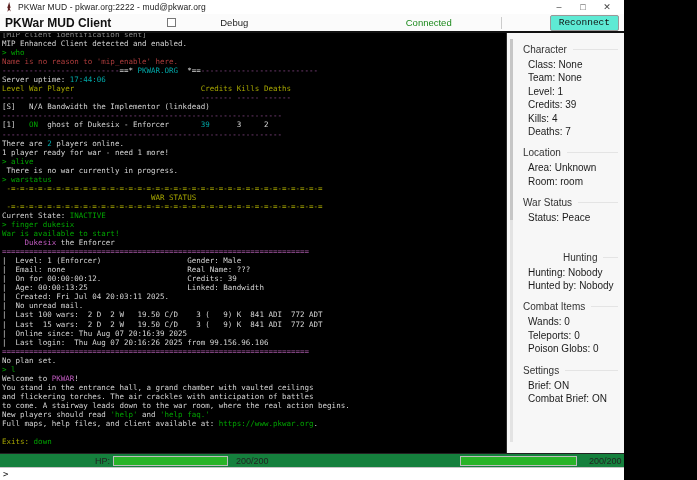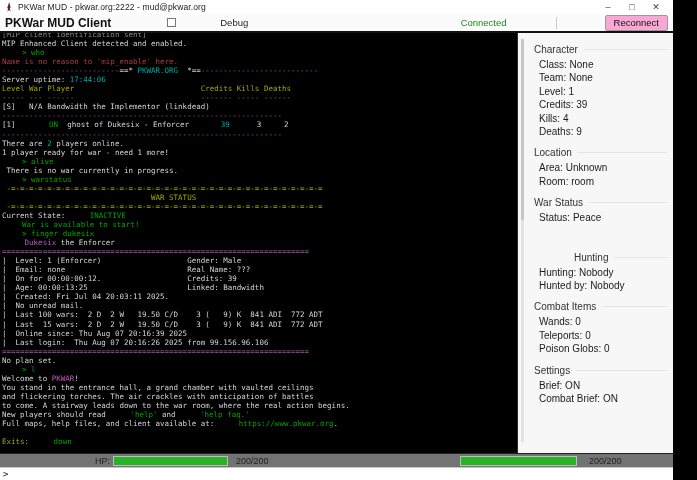--- a/index.html
+++ b/index.html
@@ -1,54 +1,54 @@
 <!DOCTYPE html>
 <html style="--connected_green: #1c8a1c; --bar_green: #28b428; --t_white: #d4d4d4; --t_green: #00a400; --t_red: #ad3c3c; --t_magenta: #a055a0; --t_cyan: #00a8a8; --t_yellow: #a8a800; --t_dim: #8a8a8a; --t_pink: #c05ac0;"><head>
 <meta charset="utf-8">
 <style>
   * { margin:0; padding:0; box-sizing:border-box; }
   html,body { width:697px; height:480px; overflow:hidden; background:#000; }
-  .window { width:673px; height:480px; position:relative; font-family:"Liberation Sans",sans-serif; background:#fff; display:flex; flex-direction:column;justify-content:center; }
+  .window { width:624px; height:480px; position:relative; font-family:"Liberation Sans",sans-serif; background:#fff; display:flex; flex-direction:column;justify-content:center; }
 
   
   .titlebar { height:14px; background:#fff; display:flex; align-items:center; padding:0 5px; font-size:8.5px; color:#222; flex:0 0 auto; }
   .app-icon { margin-right:5px; display:inline-flex; }
   .title-text { letter-spacing:.1px; }
   .win-controls { margin-left:auto; display:flex; }
   .win-controls span { width:24px; text-align:center; font-size:9px; color:#444; cursor:default; line-height:13px; }
 
   
   .toolbar { height:19px; background:#fbfbfb; border-bottom:2px solid #111; display:flex; align-items:center; padding:0 5px; flex:0 0 auto;gap:40px; }
   .app-title { font-weight:bold; font-size:12px; color:#111; margin-right:16px; }
   .checkbox { width:9px; height:9px; border:1px solid #777; background:#fff; display:inline-block; margin-right:4px; }
   .debug-label { font-size:9.5px; color:#222; }
   .spacer { flex:1; }
   .connected { font-size:9.5px; color:var(--connected_green); margin-right:9px; }
   .vsep { width:1px; height:12px; background:#ccc; margin-right:8px; }
-  .reconnect { font-size:9.5px; font-family:Liberation Sans, sans-serif; background:#f9a8d4; border:1px solid #999; border-radius:2px; padding:1px 8px 2px; color:#111; }
+  .reconnect { font-size:9.5px; font-family:Liberation Mono, monospace; background:#5eead4; border:1px solid #999; border-radius:2px; padding:1px 8px 2px; color:#111; }
 
   
-  .main { flex:1 1 auto; display:flex; background:#000; overflow:hidden;gap:11px; }
+  .main { flex:1 1 auto; display:flex; background:#000; overflow:hidden; }
   .terminal { width:506px; flex:0 0 506px; overflow:hidden; padding-left:2px; font-family:"DejaVu Sans Mono",monospace; font-size:7.5px; line-height:9.05px; margin-top:-3px; }
   .tl { white-space:pre; }
-  .s-w { color:var(--t_white); } .s-g { color:var(--t_green);margin-left:20px; } .s-r { color:var(--t_red); }
+  .s-w { color:var(--t_white); } .s-g { color:var(--t_green); } .s-r { color:var(--t_red); }
   .s-m { color:var(--t_magenta); } .s-c { color:var(--t_cyan); } .s-y { color:var(--t_yellow); }
   .s-d { color:var(--t_dim); } .s-p { color:var(--t_pink); }
 
   .sidebar { flex:1; background:#f7f7f7; border-left:1px solid #2a2a2a; position:relative; overflow:hidden; }
   .sb-scroll { position:absolute; left:3px; top:6px; width:3px; height:96%; background:#e3e3e3; }
   .sb-scroll .thumb { width:3px; height:45%; background:#c6c6c6; }
   .sb-sections { position:absolute; left:8px; right:4px; top:2px; }
   .sec-h { display:flex; align-items:center; gap:6px; margin:9px 2px 3px 8px; font-size:10px; color:#333; }
   .sec-h::after { content:""; flex:1; height:1px; background:#e4e4e4; }
   .sec-h.gap { margin-top:27px;padding-left:40px; }
   .sec-i { margin-left:13px; font-size:10px; color:#1b1b1b; line-height:13.4px; }
 
   
-  .statusbar { height:14px; flex:0 0 auto; background:#737373; border-top:1px solid #222; position:relative; font-size:9px; color:#222; }
+  .statusbar { height:14px; flex:0 0 auto; background:#15803d; border-top:1px solid #222; position:relative; font-size:9px; color:#222; }
   .bar-label { position:absolute; top:2px; }
   .bar { position:absolute; top:1.5px; height:10px; background:#e9e9e9; border:1px solid #bdbdbd; }
   .bar-fill { display:block; height:100%; background:var(--bar_green); }
   .bar-value { position:absolute; top:2px; }
   .hp-label { left:95px; } .hp-bar { left:113px; width:115px; } .hp-value { left:236px; }
   .sp-label { left:460px;font-style:italic; } .sp-bar { left:460px; width:117px; } .sp-value { left:589px; }
 
   
   .inputline { height:13px; flex:0 0 auto; background:#fff; border-top:1px solid #c5c5c5; font-family:"DejaVu Sans Mono",monospace; font-size:9px; color:#111; padding:1px 0 0 3px; line-height:11px; }
 </style>
@@ -97,22 +97,22 @@
         <div class="tl"><span class="s-m">--------------------------------------------------------------</span></div>
         <div class="tl"><span class="s-w">There are </span><span class="s-c">2</span><span class="s-w"> players online.</span></div>
         <div class="tl"><span class="s-w">1 player ready for war - need 1 more!</span></div>
         <div class="tl"><span class="s-g">&gt; alive</span></div>
         <div class="tl"><span class="s-w"> There is no war currently in progress.</span></div>
         <div class="tl"><span class="s-g">&gt; warstatus</span></div>
         <div class="tl"><span class="s-y"> -=-=-=-=-=-=-=-=-=-=-=-=-=-=-=-=-=-=-=-=-=-=-=-=-=-=-=-=-=-=-=-=-=-=-=</span></div>
         <div class="tl"><span class="s-y">                                 WAR STATUS</span></div>
         <div class="tl"><span class="s-y"> -=-=-=-=-=-=-=-=-=-=-=-=-=-=-=-=-=-=-=-=-=-=-=-=-=-=-=-=-=-=-=-=-=-=-=</span></div>
         <div class="tl"><span class="s-w">Current State: </span><span class="s-g">INACTIVE</span></div>
+        <div class="tl"><span class="s-g">&gt; finger dukesix</span></div>
         <div class="tl"><span class="s-g">War is available to start!</span></div>
-        <div class="tl"><span class="s-g">&gt; finger dukesix</span></div>
         <div class="tl"><span class="s-w">     </span><span class="s-p">Dukesix</span><span class="s-w"> the Enforcer</span></div>
         <div class="tl"><span class="s-m">====================================================================</span></div>
         <div class="tl"><span class="s-w">|  Level: 1 (Enforcer)                   Gender: Male</span></div>
         <div class="tl"><span class="s-w">|  Email: none                           Real Name: ???</span></div>
         <div class="tl"><span class="s-w">|  On for 00:00:00:12.                   Credits: 39</span></div>
         <div class="tl"><span class="s-w">|  Age: 00:00:13:25                      Linked: Bandwidth</span></div>
         <div class="tl"><span class="s-w">|  Created: Fri Jul 04 20:03:11 2025.</span></div>
         <div class="tl"><span class="s-w">|  No unread mail.</span></div>
         <div class="tl"><span class="s-w">|  Last 100 wars:  2 D  2 W   19.50 C/D    3 (   9) K  841 ADI  772 ADT</span></div>
         <div class="tl"><span class="s-w">|  Last  15 wars:  2 D  2 W   19.50 C/D    3 (   9) K  841 ADI  772 ADT</span></div>
@@ -134,21 +134,21 @@
       <div class="sb-scroll">
           <div class="thumb"></div>
         </div>
       <div class="sb-sections">
           <div class="sec-h">Character</div>
           <div class="sec-i">Class: None</div>
           <div class="sec-i">Team: None</div>
           <div class="sec-i">Level: 1</div>
           <div class="sec-i">Credits: 39</div>
           <div class="sec-i">Kills: 4</div>
-          <div class="sec-i">Deaths: 9</div>
+          <div class="sec-i">Deaths: 7</div>
           <div class="sec-h">Location</div>
           <div class="sec-i">Area: Unknown</div>
           <div class="sec-i">Room: room</div>
           <div class="sec-h">War Status</div>
           <div class="sec-i">Status: Peace</div>
           <div class="sec-h gap">Hunting</div>
           <div class="sec-i">Hunting: Nobody</div>
           <div class="sec-i">Hunted by: Nobody</div>
           <div class="sec-h">Combat Items</div>
           <div class="sec-i">Wands: 0</div>

